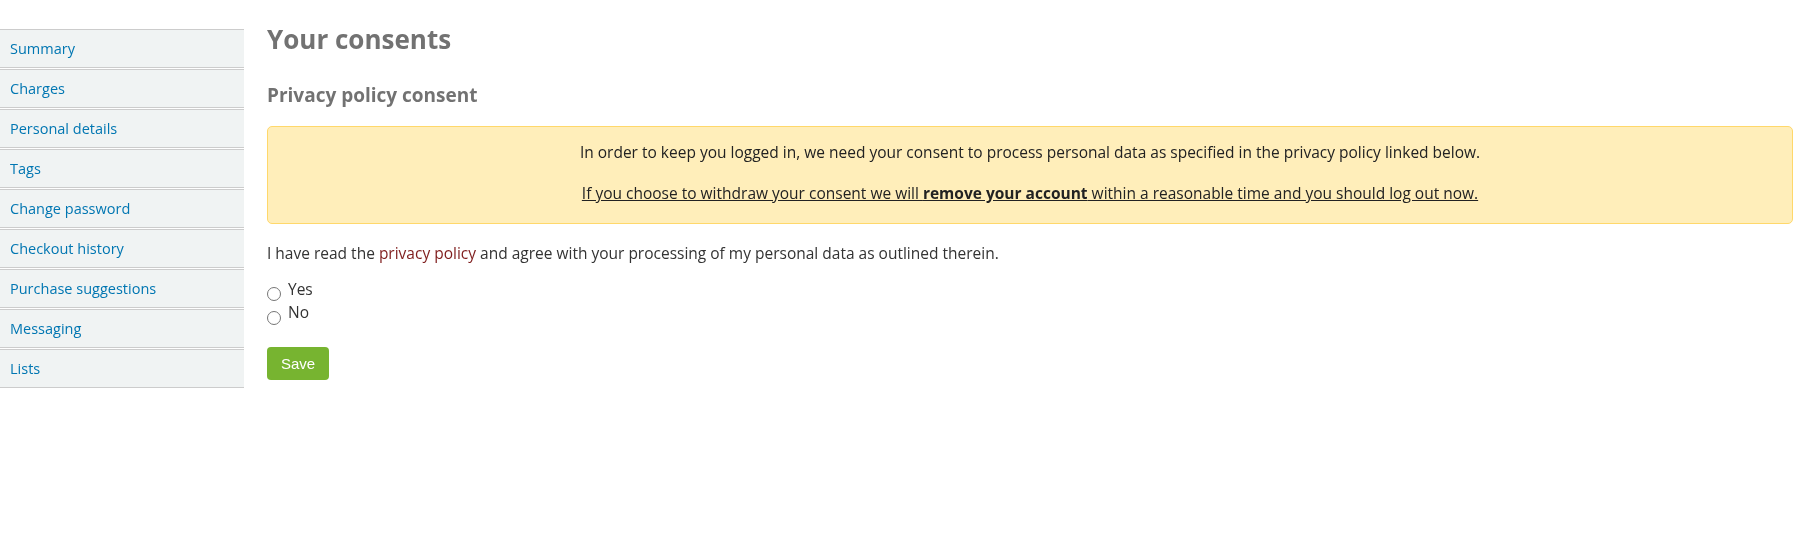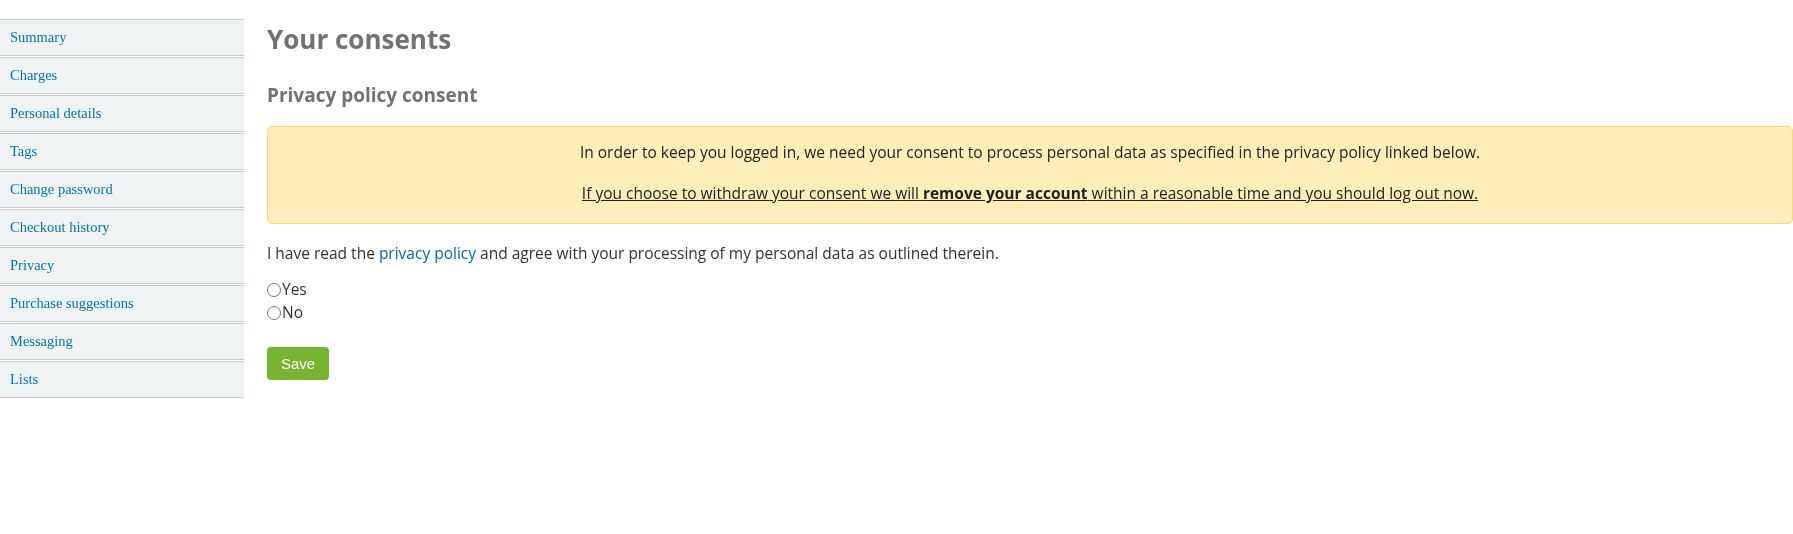--- a/index.html
+++ b/index.html
@@ -9,23 +9,22 @@
     font-size: 16px;
     color: #333;
     background: #fff;
   }
   .page {
     display: flex;
     width: 1793px;
   }
   .sidebar {
     width: 244px;
-    padding-top: 19px;
+    padding-top: 29px;
     flex: 0 0 244px;
-    font-family: Liberation Serif, serif;
   }
   .sidebar-item {
     display: block;
     padding: 9px 10px;
     background: #f0f3f3;
     color: #0076b2;
     font-size: 14.5px;
     border-top: 1px solid #ccc;
     border-bottom: 1px solid #ccc;
     margin-bottom: 1px;
@@ -67,30 +66,30 @@
   }
   .alert p:last-child {
     margin-bottom: 5px;
     text-decoration: underline;
   }
   .consent-text {
     font-size: 15.5px;
     margin: 0 0 14px 0;
   }
   .consent-text a {
-    color: #0369a1;
+    color: #7f1d1d;
     text-decoration: none;
   }
   .radio-group {
     margin-bottom: 22px;
   }
   .radio-row {
     display: flex;
-    align-items: center;
-    gap: 1px;
+    align-items: flex-end;
+    gap: 7px;
     font-size: 15.5px;
     line-height: 1.5;
     margin-bottom: 0px;
   }
   .radio-row input[type=radio] {
     width: 14px;
     height: 14px;
     margin: 0;
   }
   .save-btn {
@@ -108,21 +107,20 @@
 <body>
 
 <div class="page">
   <nav class="sidebar">
     <a class="sidebar-item"><span>Summary</span></a>
     <a class="sidebar-item"><span>Charges</span></a>
     <a class="sidebar-item"><span>Personal details</span></a>
     <a class="sidebar-item"><span>Tags</span></a>
     <a class="sidebar-item"><span>Change password</span></a>
     <a class="sidebar-item"><span>Checkout history</span></a>
-    <a class="sidebar-item"><span>Privacy</span></a>
     <a class="sidebar-item"><span>Purchase suggestions</span></a>
     <a class="sidebar-item"><span>Messaging</span></a>
     <a class="sidebar-item"><span>Lists</span></a>
   </nav>
 
   <main class="main">
     <h1 class="page-title">Your consents</h1>
     <h2 class="section-title">Privacy policy consent</h2>
 
     <div class="alert">

